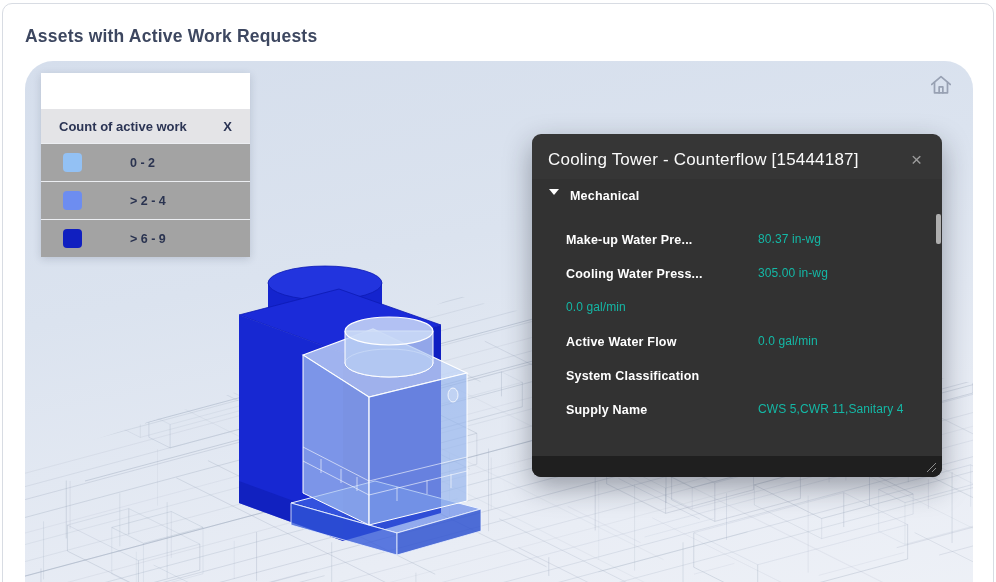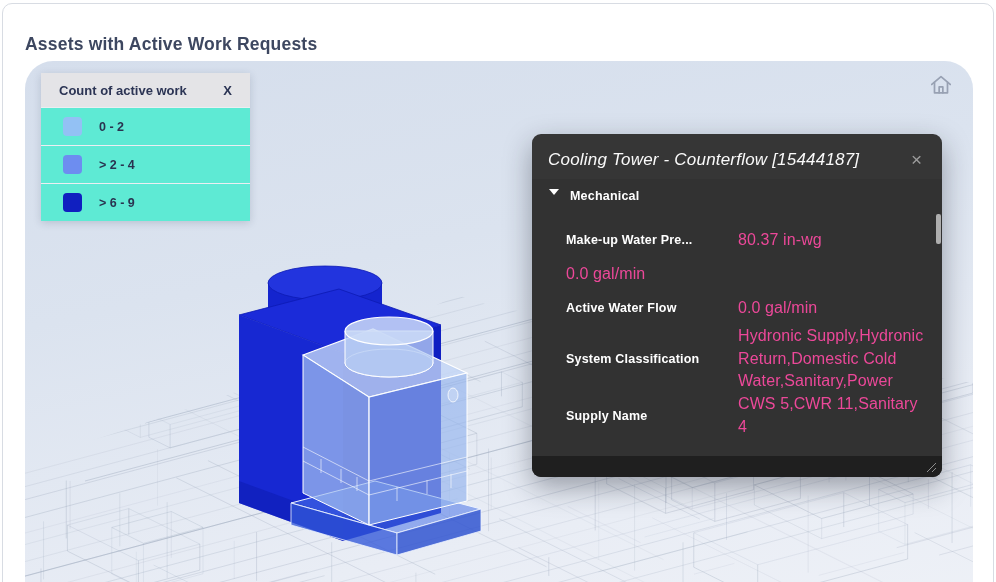--- a/index.html
+++ b/index.html
@@ -2,65 +2,65 @@
 <html><head>
 <meta charset="utf-8">
 <style>
   * { margin:0; padding:0; box-sizing:border-box; }
   html,body { width:996px; height:582px; overflow:hidden; background:#fff;
     font-family:"Liberation Sans", sans-serif; }
 
   .card { position:absolute; left:2px; top:3px; width:992px; height:760px;
     background:#fff; border:1px solid #d8dce3; border-radius:10px; }
 
-  .page-title { position:absolute; left:22px; top:30px; font-size:17.5px;
+  .page-title { position:absolute; left:22px; top:22px; font-size:17.5px;
     font-weight:700; color:#3d4760; letter-spacing:.2px; }
 
   
   .viewer { position:absolute; left:22px; top:57px; width:948px; height:690px;
     border-radius:28px; overflow:hidden;
     background:linear-gradient(168deg,#d5deec 0%,#dbe3ef 30%,#e9edf5 65%,#f2f4f8 100%); }
   .viewer svg.scene { position:absolute; left:0; top:0; }
 
   .home-btn { position:absolute; right:16px; top:8px; width:32px; height:32px;
     display:flex; align-items:center; justify-content:center; cursor:pointer; }
 
   
   .legend { position:absolute; left:16px; top:12px; width:209px;
     background:#fff; box-shadow:0 2px 8px rgba(40,50,80,.18); }
   .legend-header { height:34px; background:#e4e4e7; display:flex;
-    align-items:center; justify-content:space-between; padding:0 18px 0 18px; }
+    align-items:center; justify-content:space-between; padding:0 18px 0 18px;margin-top:36px; }
   .legend-title { font-size:13px; font-weight:700; color:#2b3454; }
   .legend-close { font-size:13px; font-weight:700; color:#2b3454; cursor:pointer; }
-  .legend-row { height:38px; background:#5eead4; display:flex; align-items:center;
-    padding-left:22px; border-top:1px solid #eceef2; }
+  .legend-row { height:38px; background:#a3a3a3; display:flex; align-items:center;
+    padding-left:22px; border-top:1px solid #eceef2;gap:31px; }
   .legend-swatch { width:19px; height:19px; border-radius:4px; flex:0 0 auto; }
   .legend-label { margin-left:17px; font-size:12.5px; font-weight:700; color:#2a3350; }
 
   
   .popup { position:absolute; left:507px; top:73px; width:410px; height:343px;
     background:#323232; border-radius:9px; box-shadow:0 10px 28px rgba(20,25,40,.38);
     color:#fff; }
   .popup-header { height:45px; display:flex; align-items:center;
     justify-content:space-between; padding:6px 16px 0 16px;
     background:rgba(255,255,255,.025); border-radius:9px 9px 0 0; }
   .popup-title { font-size:17px; font-weight:400; color:#fafafa; letter-spacing:.2px;
-    white-space:nowrap;font-style:italic; }
+    white-space:nowrap; }
   .popup-close { font-size:19px; color:#9c9c9c; cursor:pointer; line-height:1;
     padding:2px 4px; }
   .popup-body { padding:10px 16px 0 14px; }
   .section-row { display:flex; align-items:flex-start; height:26px; cursor:pointer; }
   .section-chevron { width:0; height:0; border-left:5px solid transparent;
     border-right:5px solid transparent; border-top:6px solid #fff; margin:0 11px 0 3px; }
   .section-label { font-size:12.5px; font-weight:700; color:#fff; letter-spacing:.2px; }
   .props { margin:8px 0 0 20px; }
   .prop-row { display:flex; align-items:center; min-height:34px; }
-  .prop-label { width:172px; flex:0 0 auto; font-size:12.5px; font-weight:700;
+  .prop-label { width:192px; flex:0 0 auto; font-size:12.5px; font-weight:700;
     color:#fff; letter-spacing:.2px; }
-  .prop-value { width:186px; font-size:16px; color:#ec4899; line-height:1.42;
+  .prop-value { width:186px; font-size:12px; color:#14b8a6; line-height:1.42;
     letter-spacing:.1px; }
   .popup-footer { position:absolute; left:0; bottom:0; width:100%; height:21px;
     background:#1f1f1f; border-radius:0 0 9px 9px; }
   .resize-handle { position:absolute; right:5px; bottom:4px; cursor:nwse-resize; }
   .popup-scrollthumb { position:absolute; right:1px; top:80px; width:5px; height:30px;
     background:#aeaeae; border-radius:2px; cursor:pointer; }
 </style>
 </head>
 <body>
 
@@ -421,29 +421,32 @@
         <div class="section-row">
           <span class="section-chevron"></span>
           <span class="section-label">Mechanical</span>
         </div>
         <div class="props">
           <div class="prop-row">
             <span class="prop-label">Make-up Water Pre...</span>
             <span class="prop-value">80.37 in-wg</span>
           </div>
           <div class="prop-row">
+            <span class="prop-label">Cooling Water Press...</span>
+            <span class="prop-value">305.00 in-wg</span>
+          </div>
+          <div class="prop-row">
             <span class="prop-value">0.0 gal/min</span>
           </div>
           <div class="prop-row">
             <span class="prop-label">Active Water Flow</span>
             <span class="prop-value">0.0 gal/min</span>
           </div>
           <div class="prop-row">
             <span class="prop-label">System Classification</span>
-            <span class="prop-value">Hydronic Supply,Hydronic Return,Domestic Cold Water,Sanitary,Power</span>
           </div>
           <div class="prop-row">
             <span class="prop-label">Supply Name</span>
             <span class="prop-value">CWS 5,CWR 11,Sanitary 4</span>
           </div>
         </div>
       </div>
       <div class="popup-footer">
         <svg class="resize-handle" width="11" height="11" viewBox="0 0 11 11">
           <g stroke="#8f8f8f" stroke-width="1">

